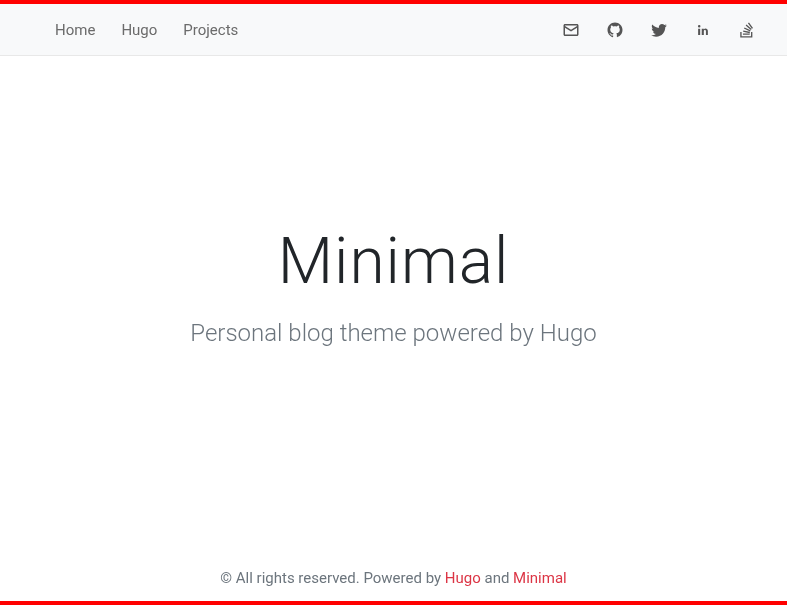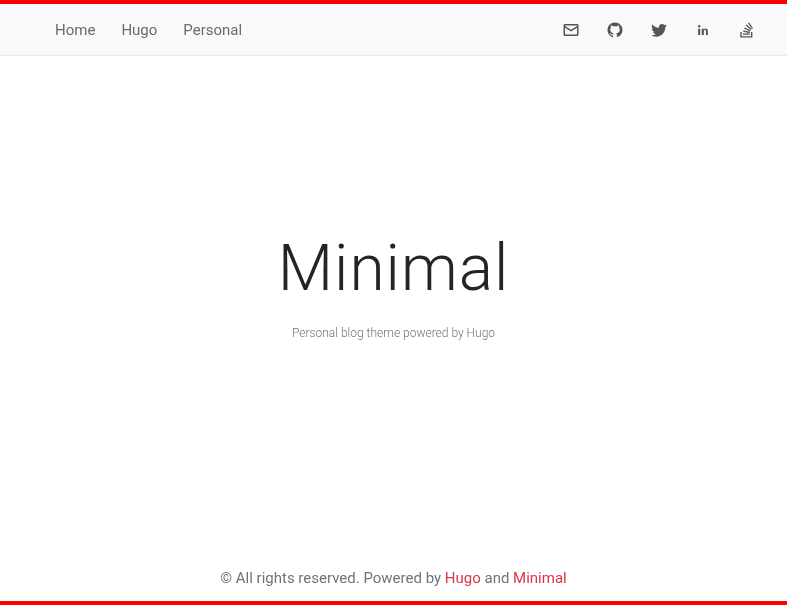--- a/index.html
+++ b/index.html
@@ -78,21 +78,21 @@
       padding-bottom: 40px;
     }
     .hero-title {
       font-size: 64px;
       font-weight: 300;
       color: #212529;
       letter-spacing: 1px;
       margin-bottom: 20px;
     }
     .hero-subtitle {
-      font-size: 12px;
+      font-size: 24px;
       font-weight: 300;
       color: #6c757d;
     }
     footer {
       position: absolute;
       bottom: 4px;
       left: 0;
       right: 0;
       text-align: center;
       padding: 14px 12px;
@@ -107,21 +107,21 @@
   </style>
 </head>
 <body>
 
 <div class="top-border"></div>
 
 <nav>
   <div class="nav-left">
     <a class="nav-link">Home</a>
     <a class="nav-link">Hugo</a>
-    <a class="nav-link">Personal</a>
+    <a class="nav-link">Projects</a>
   </div>
   <div class="nav-right">
     <a class="icon-link">
       <svg viewBox="0 0 24 24">
           <path d="M20 4H4c-1.1 0-2 .9-2 2v12c0 1.1.9 2 2 2h16c1.1 0 2-.9 2-2V6c0-1.1-.9-2-2-2zm0 2v.5l-8 5-8-5V6h16zM4 18V9l8 5 8-5v9H4z"></path>
         </svg>
     </a>
     <a class="icon-link">
       <svg viewBox="0 0 24 24">
           <path d="M12 2C6.48 2 2 6.48 2 12c0 4.42 2.87 8.17 6.84 9.5.5.09.66-.22.66-.48v-1.7c-2.78.6-3.37-1.34-3.37-1.34-.46-1.16-1.11-1.47-1.11-1.47-.91-.62.07-.6.07-.6 1 .07 1.53 1.03 1.53 1.03.89 1.52 2.34 1.08 2.91.83.09-.65.35-1.09.63-1.34-2.22-.25-4.55-1.11-4.55-4.94 0-1.09.39-1.98 1.03-2.68-.1-.25-.45-1.27.1-2.65 0 0 .84-.27 2.75 1.02.8-.22 1.65-.33 2.5-.33s1.7.11 2.5.33c1.91-1.29 2.75-1.02 2.75-1.02.55 1.38.2 2.4.1 2.65.64.7 1.03 1.59 1.03 2.68 0 3.84-2.34 4.68-4.57 4.93.36.31.68.92.68 1.85v2.74c0 .27.16.58.67.48A10 10 0 0022 12c0-5.52-4.48-10-10-10z"></path>

